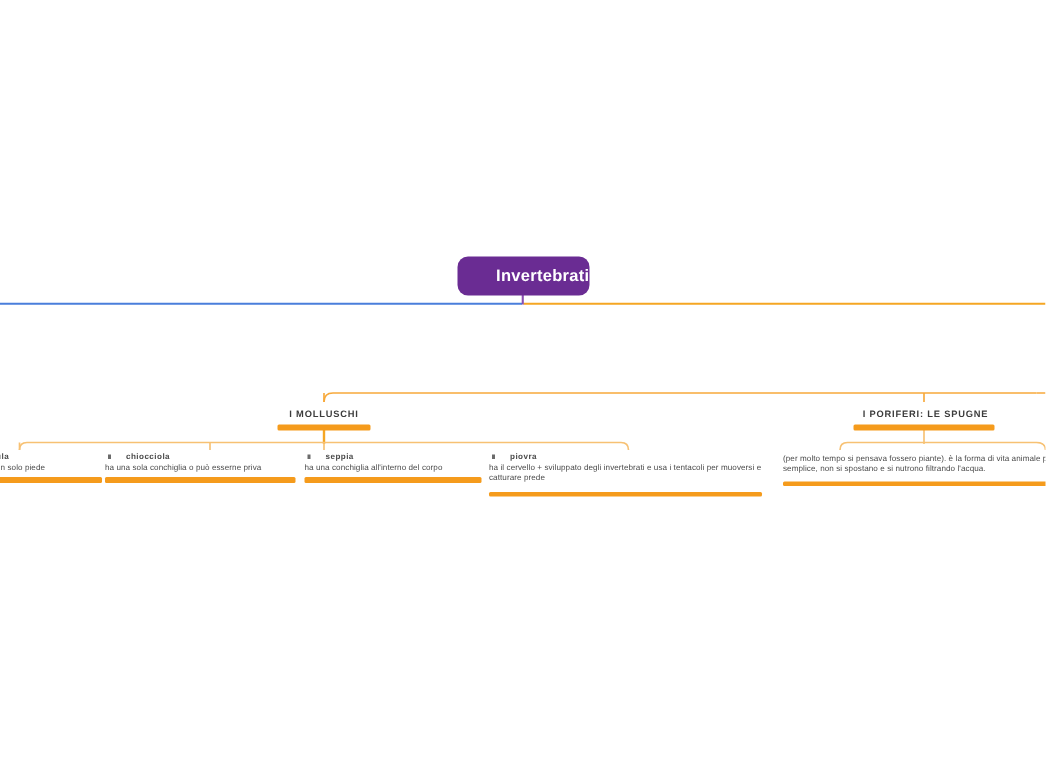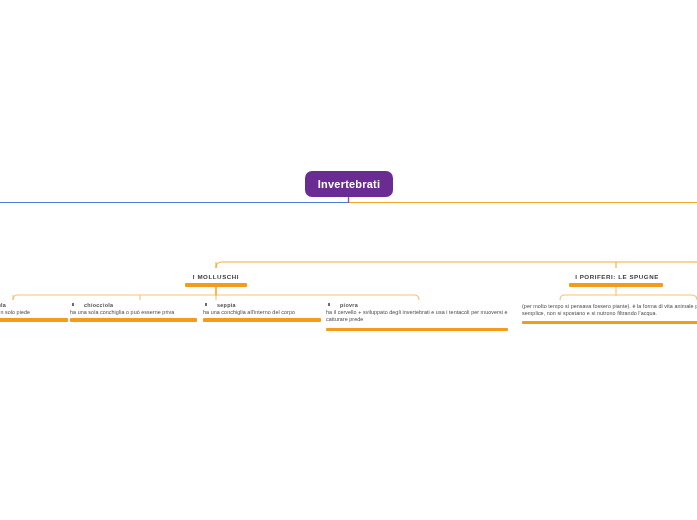--- a/index.html
+++ b/index.html
@@ -7,21 +7,21 @@
     width:697px;height:520px;background:#ffffff;overflow:hidden;
     font-family:"Liberation Sans", sans-serif;position:relative;
   }
   #canvas{position:absolute;inset:0;}
   svg.lines{position:absolute;left:0;top:0;width:697px;height:520px;}
 
   
   .root-node{
     position:absolute;left:305px;top:171px;width:88px;height:26px;
     background:#6A2C93;border-radius:7px;
-    display:flex;align-items:center;justify-content:center;
+    display:flex;align-items:center;justify-content:flex-end;
     box-sizing:border-box;
   }
   .root-node span{
     color:#ffffff;font-size:11px;font-weight:bold;letter-spacing:.2px;
     white-space:nowrap;
   }
 
   
   .cat{position:absolute;}
   .cat .cat-label{

